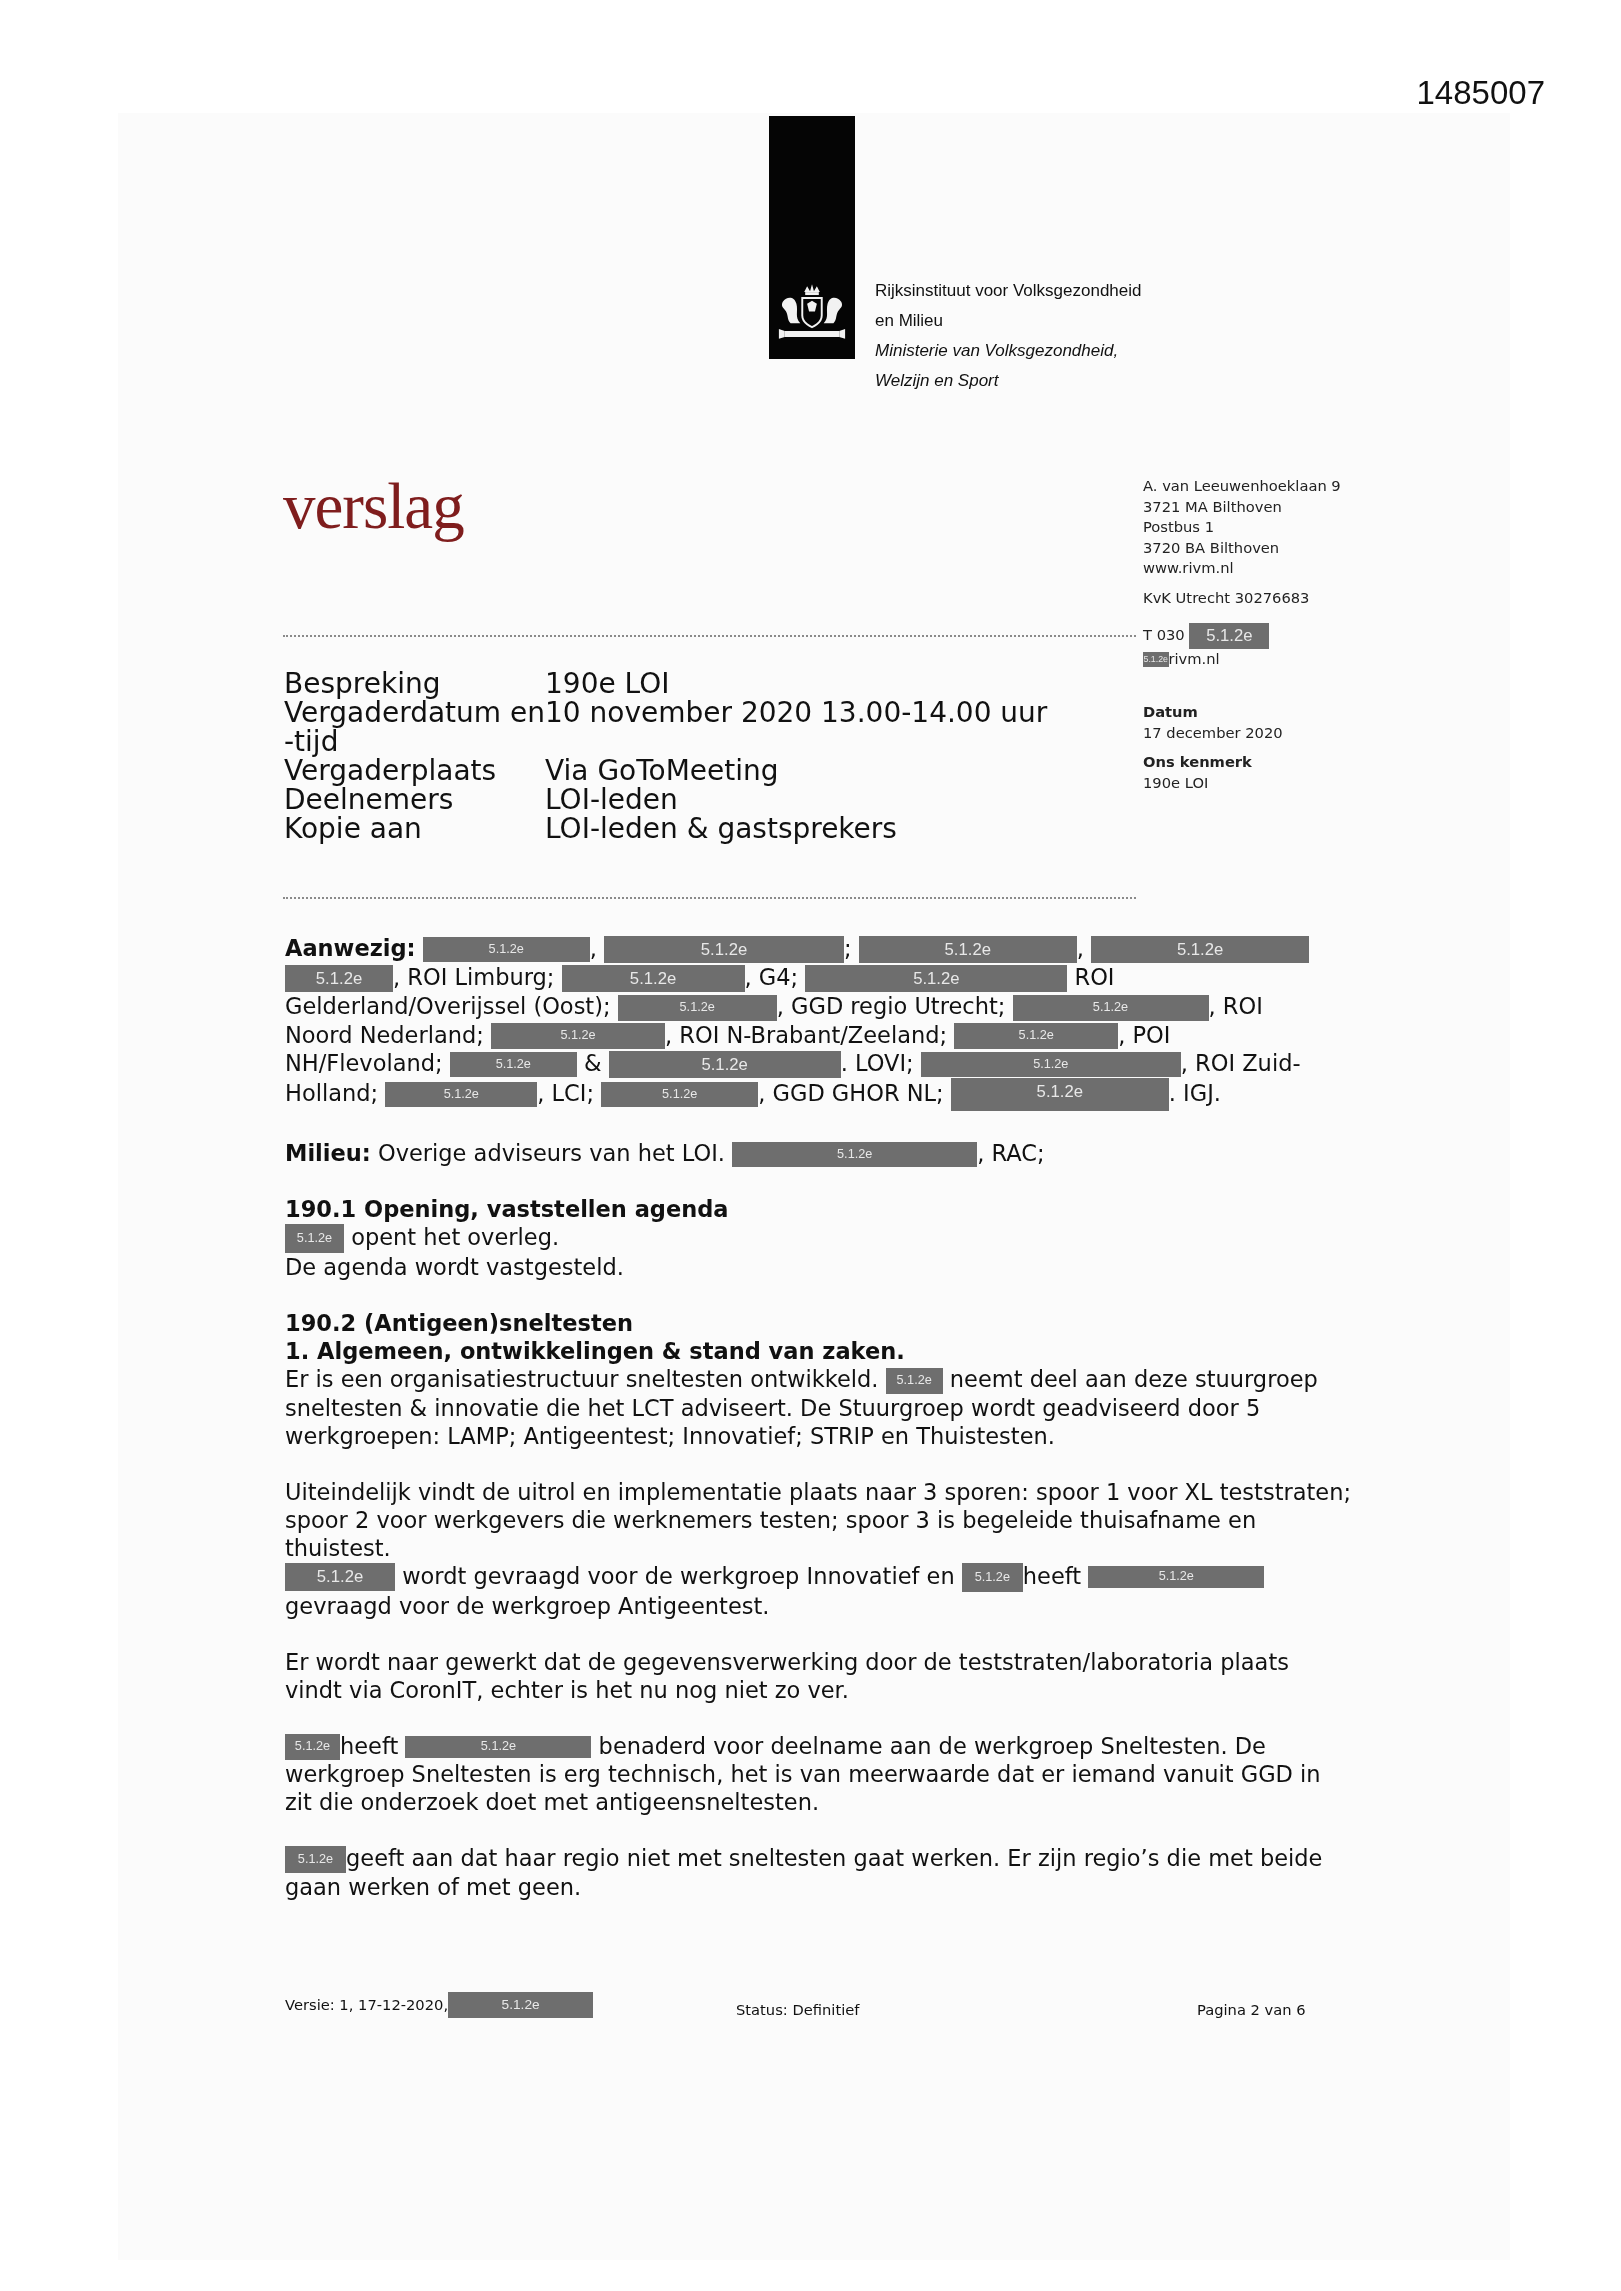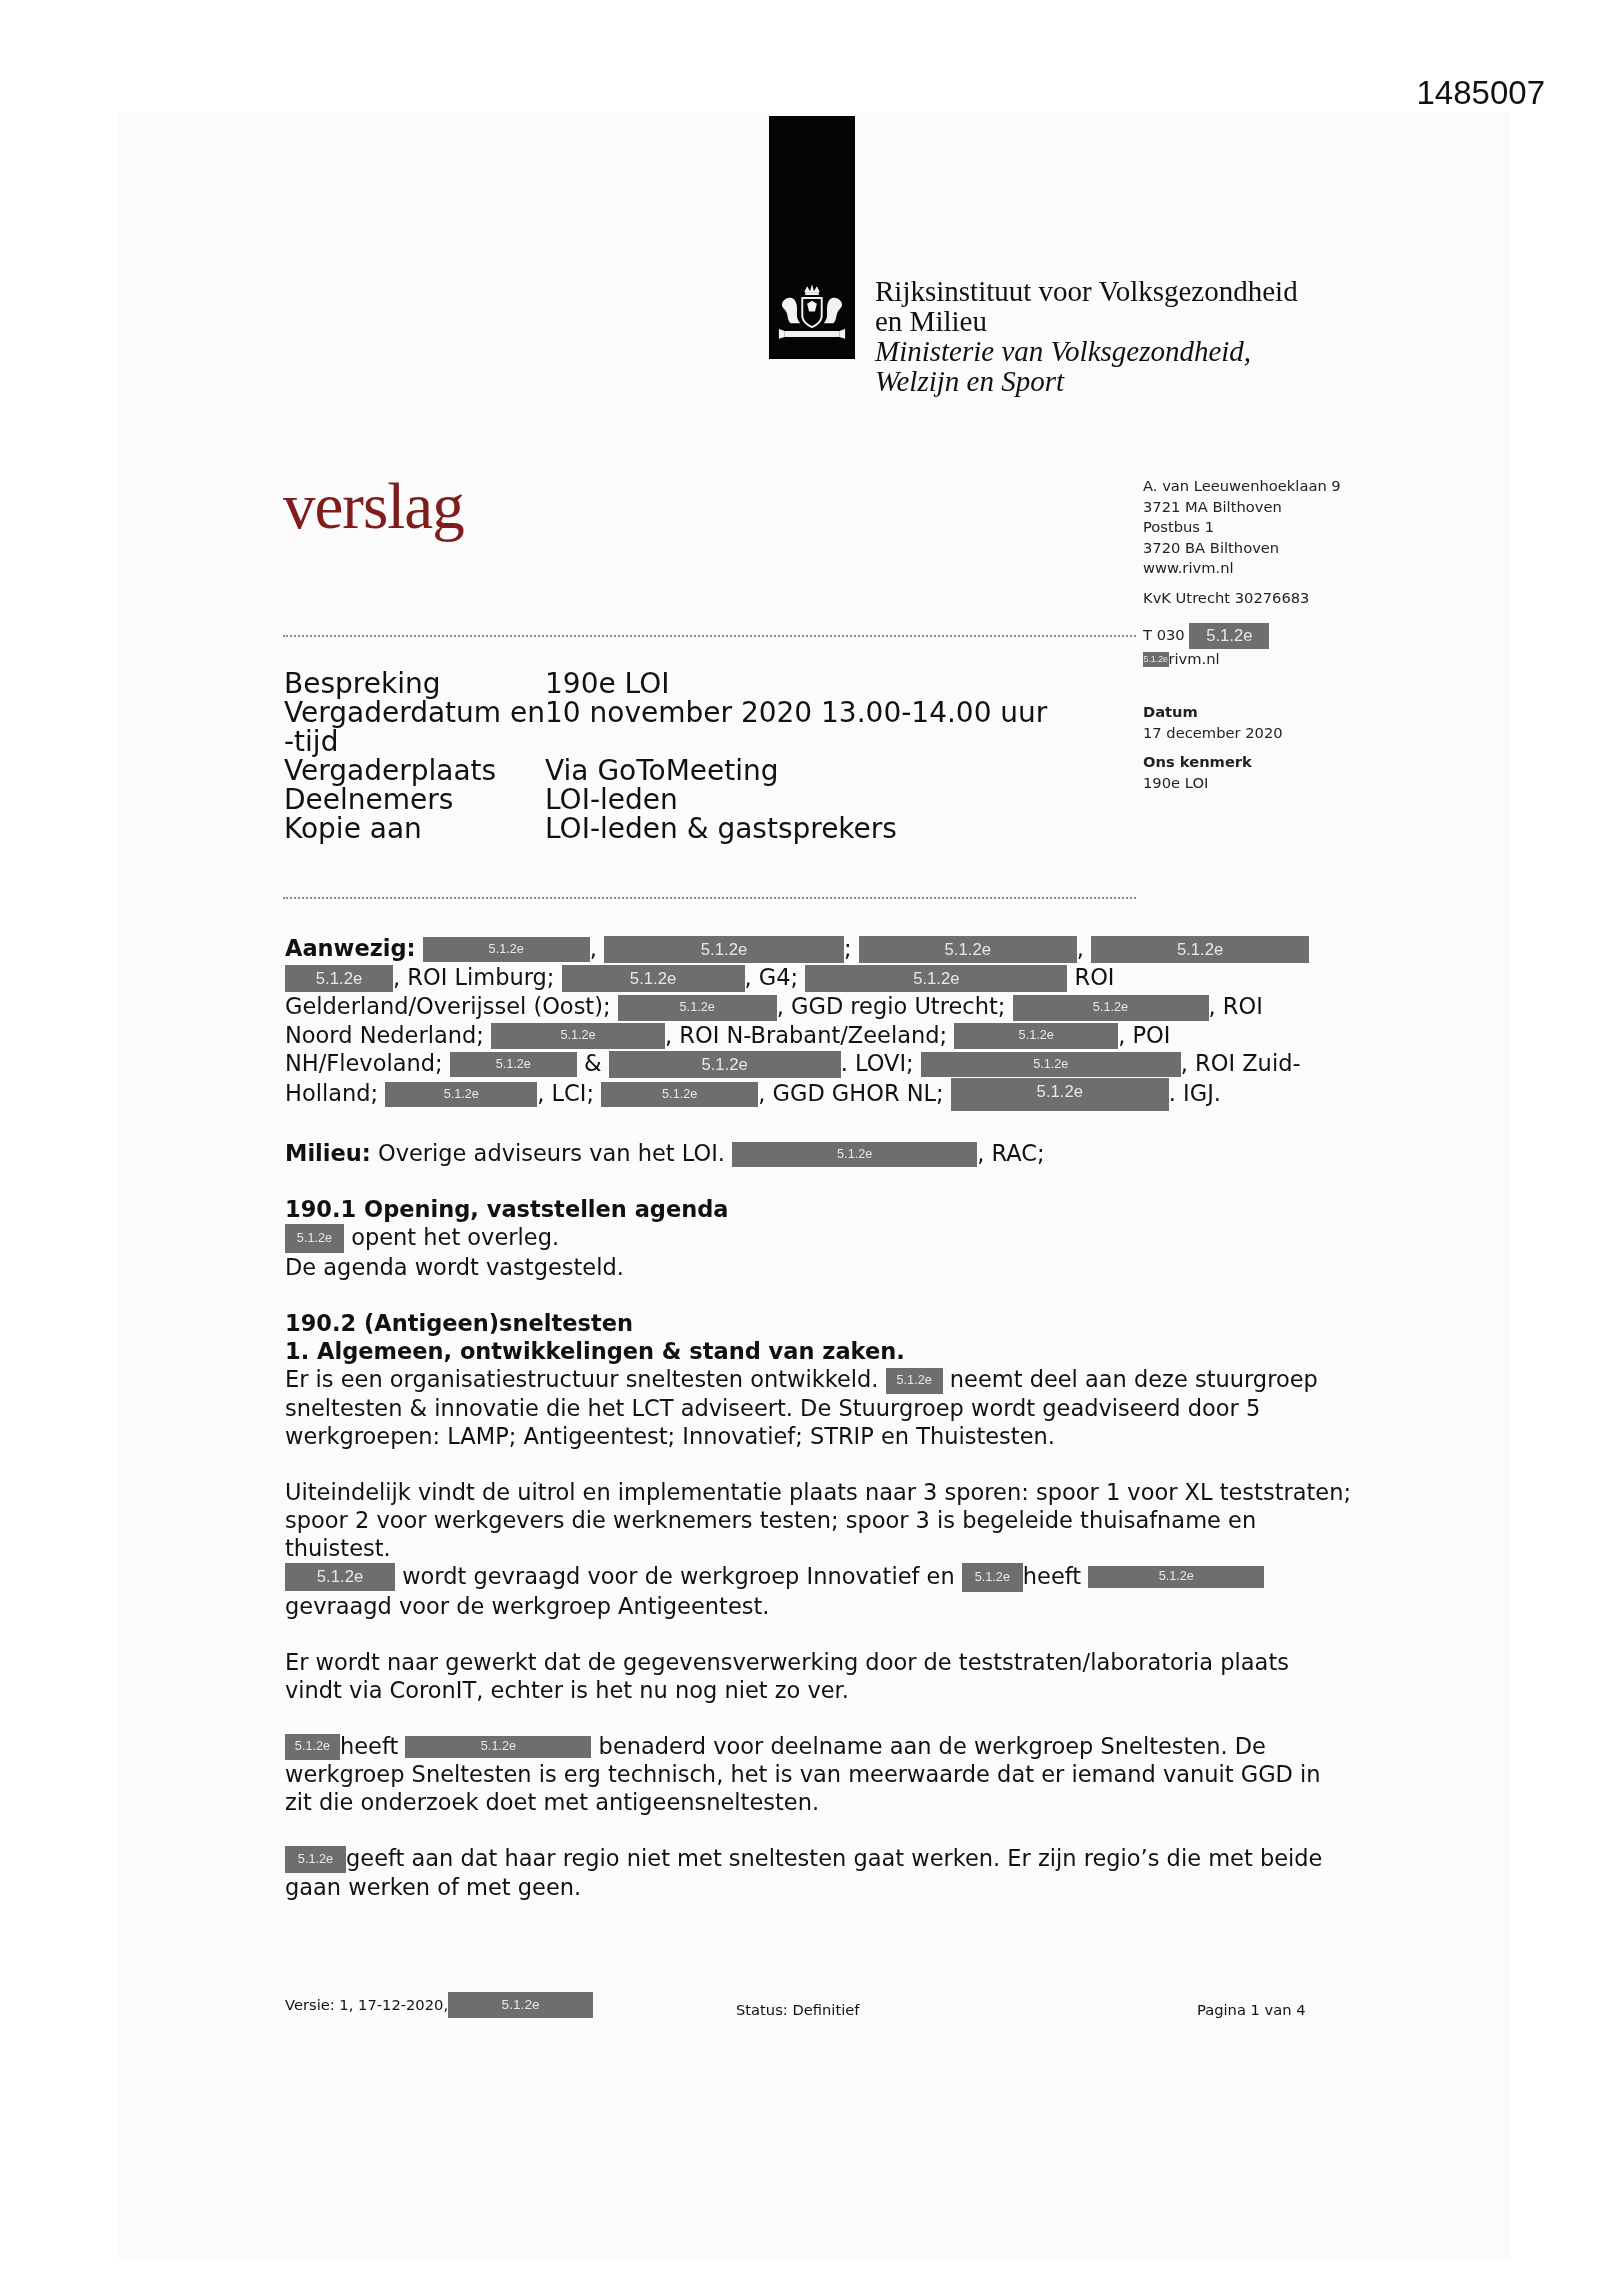--- a/index.html
+++ b/index.html
@@ -1,21 +1,21 @@
 <!DOCTYPE html>
 <html><head>
   <meta charset="utf-8">
   <style>
     html, body { margin: 0; padding: 0; background: #ffffff; }
     body { width: 1621px; height: 2292px; position: relative; overflow: hidden; color: #111; font-family: "DejaVu Sans", sans-serif; }
     .scan { position: absolute; left: 118px; top: 113px; width: 1392px; height: 2147px; background: #fbfbfb; }
     .docid { position: absolute; right: 76px; top: 74px; font-family: "Liberation Sans", sans-serif; font-size: 33px; color: #111; }
     .logo-bar { position: absolute; left: 769px; top: 116px; width: 86px; height: 243px; background: #050505; }
     .crest { position: absolute; left: 5.9px; bottom: 11.8px; width: 74px; height: 65px; }
-    .org { position: absolute; left: 875px; top: 276px; font-family: Liberation Serif, serif; font-size: 29px; line-height: 30px; color: #111; }
+    .org { position: absolute; left: 875px; top: 276px; font-family: Liberation Sans, sans-serif; font-size: 17px; line-height: 30px; color: #111; }
     .org .it { font-style: italic; }
     .title { position: absolute; left: 283px; top: 469px; font-family: Liberation Serif, serif; font-size: 65px; font-weight: normal; letter-spacing: -1px; color: #7f1d1d; }
     .rule { position: absolute; left: 283px; width: 853px; border-top: 2px dotted #8a8a8a; }
     .meta { position: absolute; left: 284px; top: 669px; font-size: 28px; line-height: 29px; }
     .meta .row { display: flex; }
     .meta .k { width: 261px; }
     .side { position: absolute; left: 1143px; top: 476px; font-size: 14.7px; line-height: 20.6px; color: #222; }
     .side .gap { height: 8.8px; }
     .side b { font-weight: bold; }
     .red { display: inline-block; background: #6e6e6e; color: #e8e8e8; font-family: "Liberation Sans", sans-serif; text-align: center; vertical-align: middle; box-sizing: border-box; }
@@ -158,15 +158,15 @@
 
   <p style="margin-top:28px"><span class="red r-s" style="width:61px;height:27.4px;line-height:27.4px">5.1.2e</span><span>geeft aan dat haar regio niet met sneltesten gaat werken. Er zijn regio’s die met beide gaan werken of met geen.</span></p>
 </div>
 
 <div class="footer">
   <div class="f1">
       <span>Versie: 1, 17-12-2020,</span>
       <span class="red" style="width:145px;height:25.5px;line-height:25.5px;font-size:13.7px">5.1.2e</span>
     </div>
   <div class="f2">Status: Definitief</div>
-  <div>Pagina 1 van 4</div>
+  <div>Pagina 2 van 6</div>
 </div>
 
 
 </body></html>

